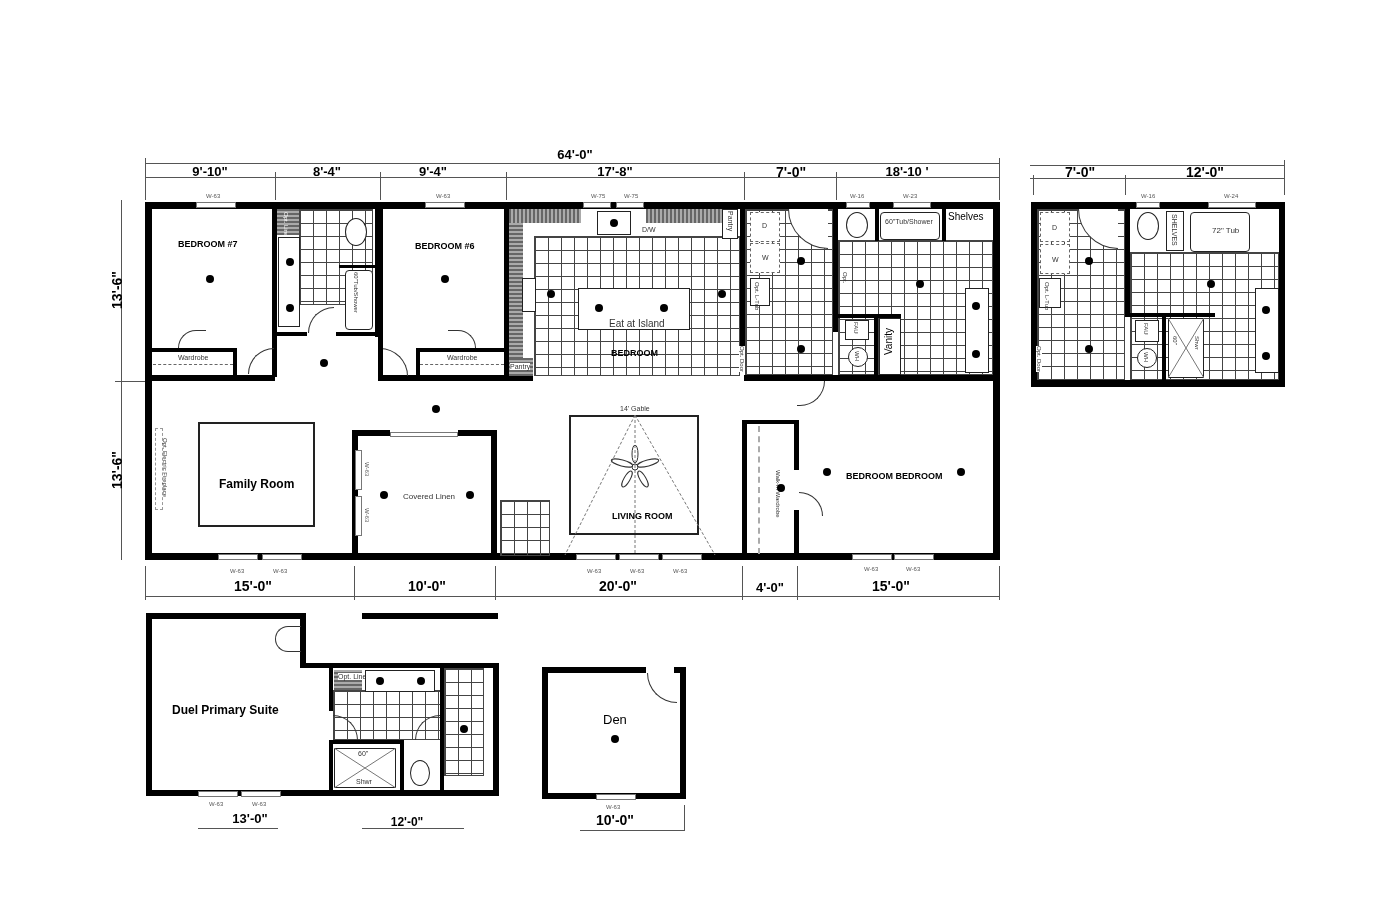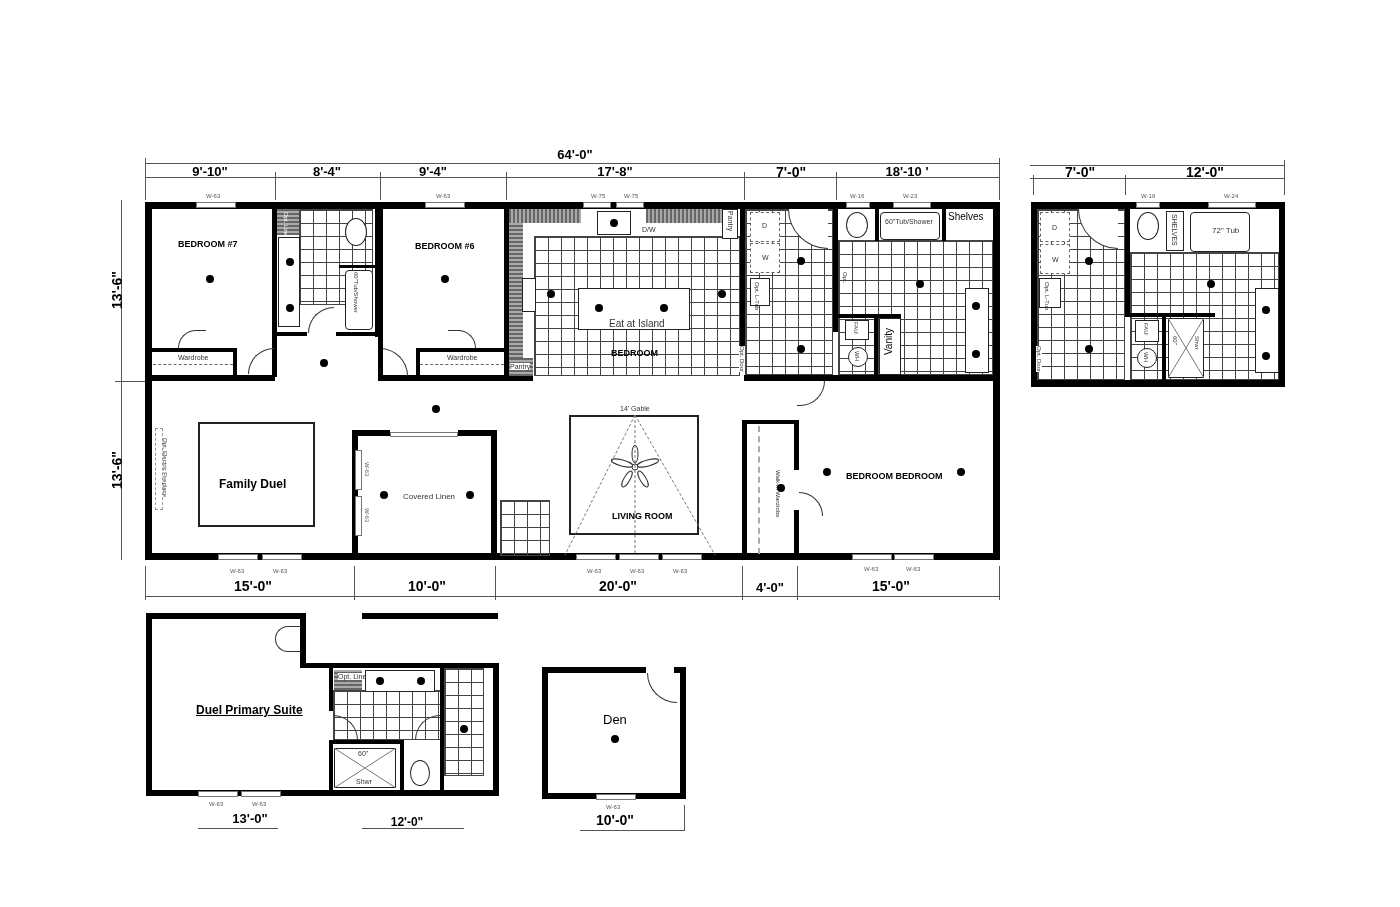--- a/index.html
+++ b/index.html
@@ -162,21 +162,21 @@
   <div class="small vert" style="left:853px;top:322px;font-size:6px;">FAU</div>
   <div class="box" style="left:848px;top:347px;width:20px;height:20px;border-radius:50%;"></div>
   <div class="small vert" style="left:854px;top:351px;font-size:6px;">WH</div>
   <div class="box" style="left:879px;top:318px;width:22px;height:57px;"></div>
   <div class="abs vert" style="left:883px;top:328px;font-size:10px;transform:rotate(180deg);">Vanity</div>
   <div class="small vert" style="left:842px;top:272px;font-size:6px;">Opt.</div>
 
   <div class="dbox" style="left:155px;top:428px;width:8px;height:82px;border-color:#999;"></div>
   <div class="small vert" style="left:162px;top:438px;font-size:6px;">Opt. Electric Fireplace</div>
   <div class="box" style="left:198px;top:422px;width:117px;height:105px;border:2px solid #222;"></div>
-  <div class="abs" style="left:219px;top:477px;font-weight:bold;font-size:12px;">Family Duel</div>
+  <div class="abs" style="left:219px;top:477px;font-weight:bold;font-size:12px;">Family Room</div>
   <div class="win" style="left:218px;top:554px;width:40px;height:6px;"></div>
   <div class="win" style="left:262px;top:554px;width:40px;height:6px;"></div>
   <div class="wlabel" style="left:230px;top:568px;">W-63</div>
   <div class="wlabel" style="left:273px;top:568px;">W-63</div>
 
   <div class="wall" style="left:352px;top:430px;width:6px;height:126px;"></div>
   <div class="wall" style="left:352px;top:430px;width:38px;height:6px;"></div>
   <div class="wall" style="left:458px;top:430px;width:38px;height:6px;"></div>
   <div class="wall" style="left:491px;top:430px;width:6px;height:126px;"></div>
   <div class="win" style="left:390px;top:432px;width:68px;height:5px;"></div>
@@ -306,21 +306,21 @@
 
 <div>
   <div class="wall" style="left:146px;top:613px;width:160px;height:6px;"></div>
   <div class="wall" style="left:362px;top:613px;width:136px;height:6px;"></div>
   <div class="wall" style="left:146px;top:613px;width:6px;height:183px;"></div>
   <div class="wall" style="left:300px;top:613px;width:6px;height:54px;"></div>
   <div class="wall" style="left:300px;top:663px;width:198px;height:5px;"></div>
   <div class="wall" style="left:493px;top:663px;width:6px;height:133px;"></div>
   <div class="wall" style="left:146px;top:790px;width:353px;height:6px;"></div>
   <div class="door" style="left:275px;top:626px;width:26px;height:26px;border-radius:26px 0 0 26px;border-right:none;"></div>
-  <div class="abs" style="left:196px;top:703px;font-weight:bold;font-size:12px;text-decoration:underline;">Duel Primary Suite</div>
+  <div class="abs" style="left:172px;top:703px;font-weight:bold;font-size:12px;">Duel Primary Suite</div>
 
   <div class="wall" style="left:329px;top:666px;width:4px;height:45px;"></div>
   <div class="wall" style="left:329px;top:740px;width:4px;height:55px;"></div>
   <div class="tile" style="left:333px;top:690px;width:108px;height:50px;"></div>
   <div class="cabv" style="left:334px;top:670px;width:28px;height:20px;"></div>
   <div class="small" style="left:338px;top:673px;font-size:7px;background:#fff;">Opt. Linen</div>
   <div class="box" style="left:365px;top:670px;width:70px;height:22px;"></div>
   <div class="dot" style="left:376px;top:677px;"></div>
   <div class="dot" style="left:417px;top:677px;"></div>
   <div class="wall" style="left:440px;top:666px;width:4px;height:128px;"></div>

